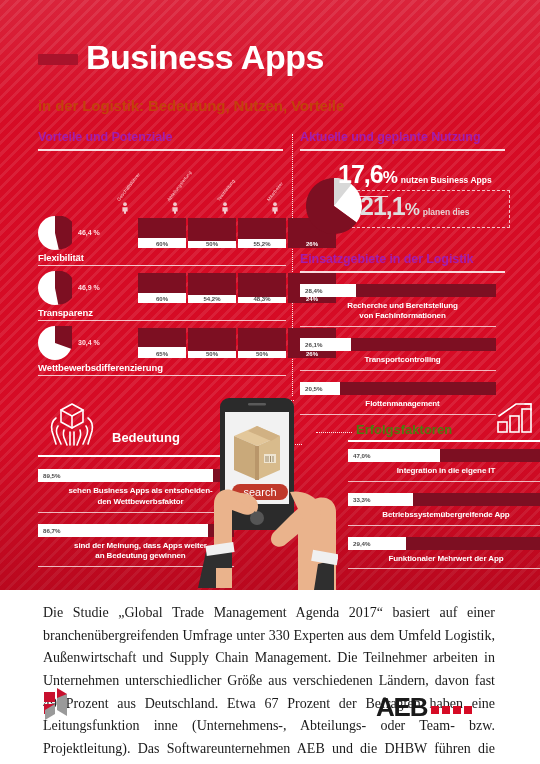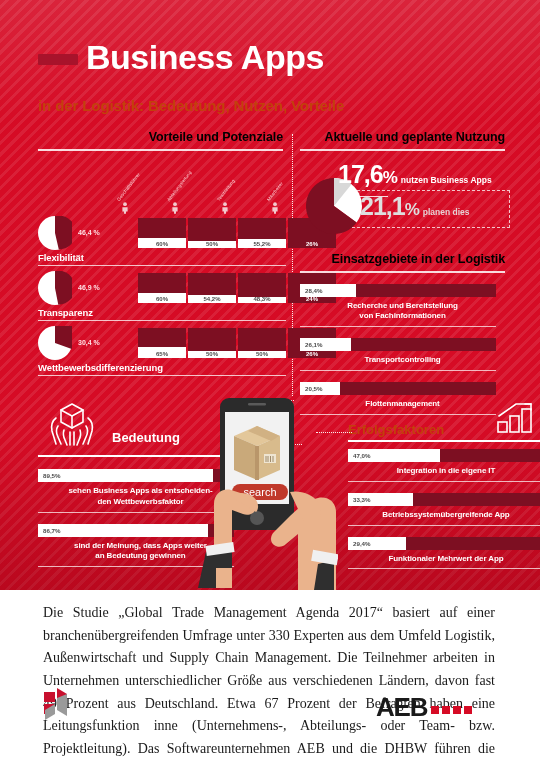--- a/index.html
+++ b/index.html
@@ -54,23 +54,22 @@
     letter-spacing: -0.5px; line-height: 1;
   }
   .title-sub {
     margin-top: 22px;
     font-size: 15px; font-weight: bold; color: #c2410c;
     letter-spacing: -0.1px;
   }
 
   
   .sec-head {
-    font-size: 12.5px; font-weight: bold; color: #000000;
+    font-size: 12.5px; font-weight: bold; color: #a21caf;
     letter-spacing: -0.1px;
-    text-align: right;
   }
   .sec-rule {
     height: 1.5px; background: rgba(255,255,255,0.85);
     margin-top: 5px;
   }
 
   
   #sec-vorteile { position: absolute; left: 38px; top: 130px; width: 245px; }
   .sub-note {
     margin-top: 12px;
@@ -192,22 +191,22 @@
   .bed-rule {
     position: absolute; left: 0; top: 55px; width: 200px;
     height: 2px; background: #ffffff;
   }
 
   
   #sec-erfolg { position: absolute; left: 348px; top: 404px; width: 196px; }
   .erfolg-head-row { position: relative; height: 34px; }
   .chart-ic { position: absolute; right: 6px; top: -2px; width: 44px; height: 32px; }
   .erfolg-title {
-    position: absolute; left: 0; top: 18px;
-    font-size: 13px; font-weight: bold; color: #c2410c;
+    position: absolute; left: 8px; top: 18px;
+    font-size: 13px; font-weight: bold; color: #4d7c0f;
   }
   .erfolg-rule {
     position: absolute; left: 0; top: 36px; width: 196px;
     height: 1.5px; background: #ffffff;
   }
 
   
   .phone-art { position: absolute; left: 186px; top: 392px; width: 152px; height: 198px; }
 
   

